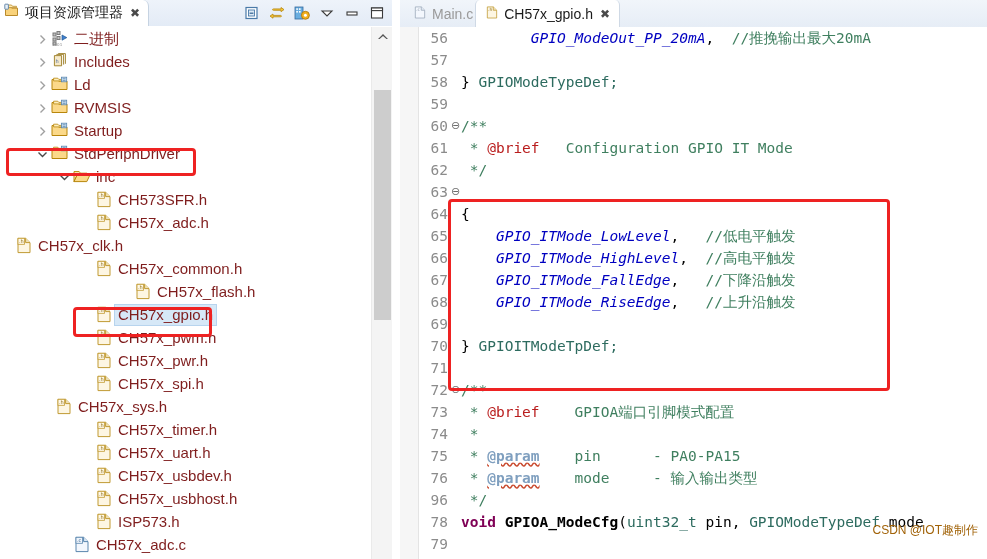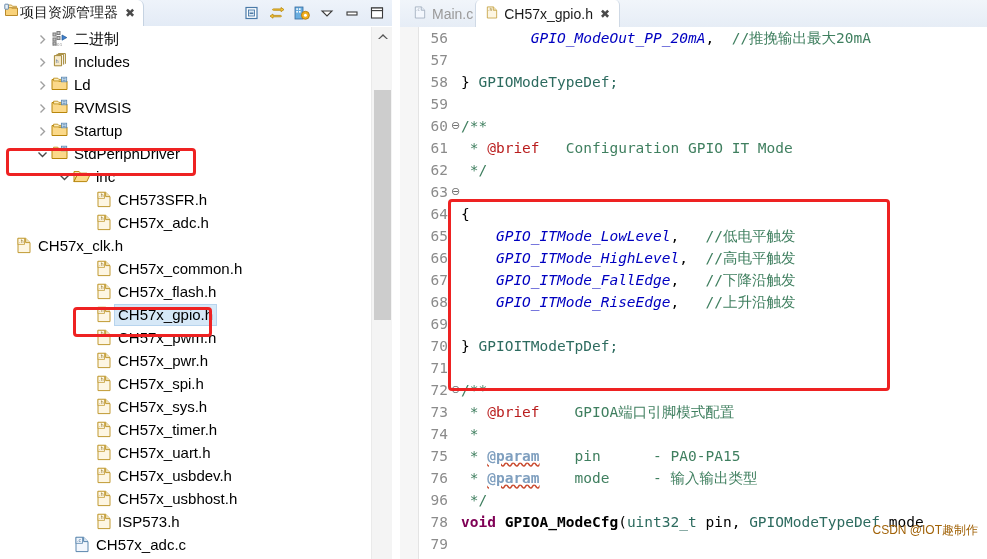--- a/index.html
+++ b/index.html
@@ -37,20 +37,21 @@
     align-items: center;
     padding: 0 8px 0 4px;
     background: #ffffff;
     border-top-right-radius: 6px;
     border-right: 1px solid #c6d3e2;
     border-bottom: none;
   }
   #panel-tab .tab-title {
     font-size: 14px;
     color: #1a1a1a;
+    margin-left: 5px;
     letter-spacing: 0px;
   }
   .close-glyph {
     font-size: 12px;
     color: #4a4a4a;
     margin-left: 7px;
     font-family: "DejaVu Sans", sans-serif;
     line-height: 1;
   }
   #panel-toolbar {
@@ -70,21 +71,21 @@
     background: #ffffff;
     overflow: hidden;
   }
   .tree-row {
     position: relative;
     height: 23px;
     display: flex;
     align-items: center;
     white-space: nowrap;
     font-size: 15px;
-    color: #000000;
+    color: #7f1d1d;
   }
   .tree-row .twisty {
     width: 13px; height: 13px;
     flex: 0 0 13px;
     display: block;
     margin-right: 2px;
   }
   .tree-row .ficon {
     width: 18px; height: 17px;
     flex: 0 0 18px;
@@ -440,21 +441,21 @@
         <div class="tree-row" style="padding-left: 80px;">
           <span class="twisty"></span>
           <span class="ficon"><svg width="18" height="17" viewBox="0 0 18 17">
               <path d="M3 1.3h7.6L15 5.6v10H3z" fill="#fdf6e3" stroke="#c19a33" stroke-width="1"></path>
               <path d="M10.6 1.3v4.3H15" fill="#f0e2b8" stroke="#c19a33" stroke-width="1"></path>
               <rect x="3" y="1.3" width="6.5" height="6" fill="#fff9e8" stroke="#c19a33" stroke-width=".8"></rect>
               <text x="4" y="6.3" font-family="DejaVu Sans, sans-serif" font-size="5" fill="#8a6a10">.h</text>
             </svg></span>
           <span class="tlabel">CH57x_common.h</span>
         </div>
-        <div class="tree-row" style="padding-left: 80px;">
+        <div class="tree-row" style="padding-left: 80px; margin-left: 39px;">
           <span class="twisty"></span>
           <span class="ficon"><svg width="18" height="17" viewBox="0 0 18 17">
               <path d="M3 1.3h7.6L15 5.6v10H3z" fill="#fdf6e3" stroke="#c19a33" stroke-width="1"></path>
               <path d="M10.6 1.3v4.3H15" fill="#f0e2b8" stroke="#c19a33" stroke-width="1"></path>
               <rect x="3" y="1.3" width="6.5" height="6" fill="#fff9e8" stroke="#c19a33" stroke-width=".8"></rect>
               <text x="4" y="6.3" font-family="DejaVu Sans, sans-serif" font-size="5" fill="#8a6a10">.h</text>
             </svg></span>
           <span class="tlabel">CH57x_flash.h</span>
         </div>
         <div class="tree-row selected" style="padding-left: 80px;">
@@ -490,21 +491,21 @@
         <div class="tree-row" style="padding-left: 80px;">
           <span class="twisty"></span>
           <span class="ficon"><svg width="18" height="17" viewBox="0 0 18 17">
               <path d="M3 1.3h7.6L15 5.6v10H3z" fill="#fdf6e3" stroke="#c19a33" stroke-width="1"></path>
               <path d="M10.6 1.3v4.3H15" fill="#f0e2b8" stroke="#c19a33" stroke-width="1"></path>
               <rect x="3" y="1.3" width="6.5" height="6" fill="#fff9e8" stroke="#c19a33" stroke-width=".8"></rect>
               <text x="4" y="6.3" font-family="DejaVu Sans, sans-serif" font-size="5" fill="#8a6a10">.h</text>
             </svg></span>
           <span class="tlabel">CH57x_spi.h</span>
         </div>
-        <div class="tree-row" style="padding-left: 80px;">
+        <div class="tree-row" style="padding-left: 40px;">
           <span class="twisty"></span>
           <span class="ficon"><svg width="18" height="17" viewBox="0 0 18 17">
               <path d="M3 1.3h7.6L15 5.6v10H3z" fill="#fdf6e3" stroke="#c19a33" stroke-width="1"></path>
               <path d="M10.6 1.3v4.3H15" fill="#f0e2b8" stroke="#c19a33" stroke-width="1"></path>
               <rect x="3" y="1.3" width="6.5" height="6" fill="#fff9e8" stroke="#c19a33" stroke-width=".8"></rect>
               <text x="4" y="6.3" font-family="DejaVu Sans, sans-serif" font-size="5" fill="#8a6a10">.h</text>
             </svg></span>
           <span class="tlabel">CH57x_sys.h</span>
         </div>
         <div class="tree-row" style="padding-left: 80px;">

